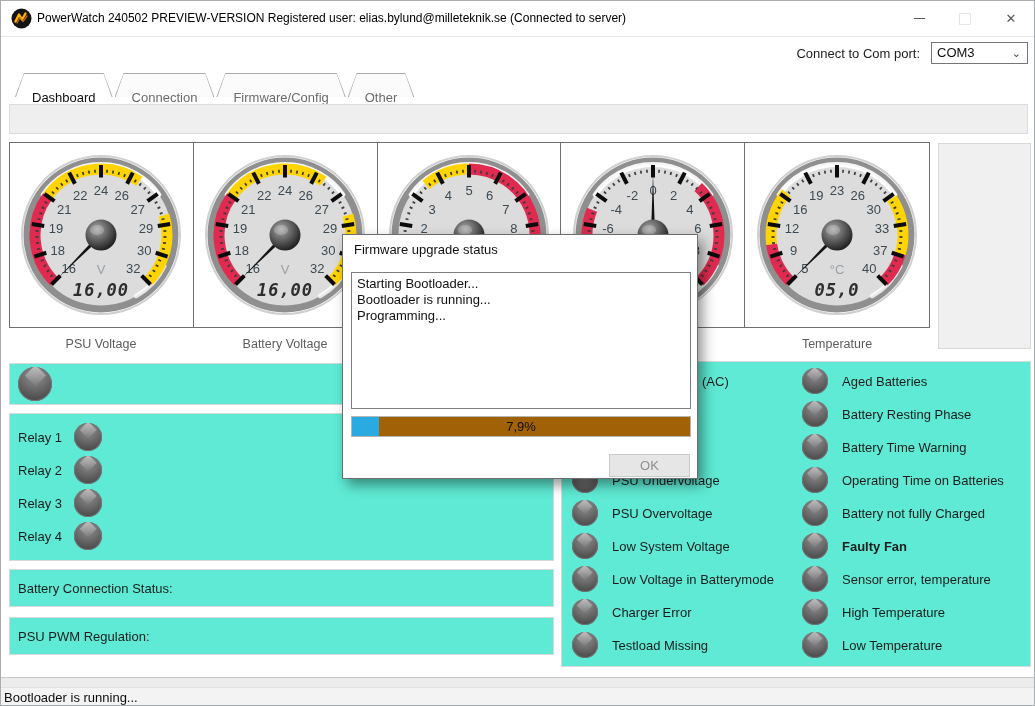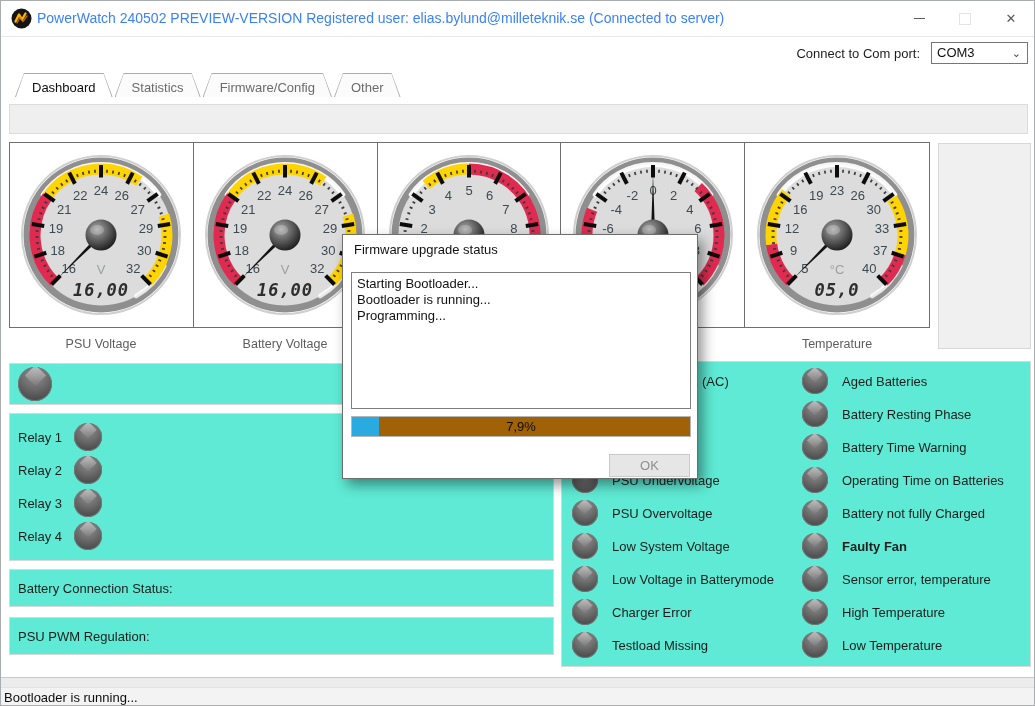--- a/index.html
+++ b/index.html
@@ -4,40 +4,40 @@
 <style>
   html,body{margin:0;padding:0;background:#fff;}
   .window{position:relative;width:1035px;height:706px;background:#ffffff;
     font-family:"Liberation Sans","DejaVu Sans",sans-serif;overflow:hidden;
     box-sizing:border-box;border:1px solid #a9adb0;}
   
   .titlebar{position:absolute;left:0;top:0;width:100%;height:35px;background:#fff;
     border-bottom:1px solid #e7e7e7;}
   .app-icon{position:absolute;left:10px;top:7px;width:21px;height:21px;}
   .title-text{position:absolute;left:36px;top:0;height:35px;line-height:35px;
-    font-size:14px;color:#3b82f6;white-space:nowrap;}
+    font-size:12px;color:#000000;white-space:nowrap;}
   .win-controls{position:absolute;right:0;top:0;height:35px;display:flex;}
   .win-btn{width:46px;height:35px;display:flex;align-items:center;justify-content:center;cursor:default;}
   .glyph-min{width:11px;height:1px;background:#5a5a5a;}
   .glyph-max{width:10px;height:10px;border:1px solid #e4e4e4;}
   .glyph-close{font-size:13px;color:#5a5a5a;line-height:1;}
   
   .com-label{position:absolute;top:45px;right:114px;font-size:13px;color:#1d1d1d;}
   .com-select{position:absolute;top:41px;right:6px;width:97px;height:22px;background:#fff;
     border:1px solid #767676;box-sizing:border-box;font-size:13px;color:#111;
     line-height:20px;padding-left:5px;}
   .com-select .chev{position:absolute;right:6px;top:0;line-height:20px;color:#444;font-size:11px;}
   
   .tab-bar{position:absolute;left:14px;top:72px;height:24px;display:flex;gap:2px;}
   .tab{position:relative;height:24px;}
   .tab-border{position:absolute;left:0;top:0;right:0;bottom:0;background:#ababab;
     clip-path:polygon(9px 0,calc(100% - 9px) 0,100% 100%,0 100%);}
   .tab-border::after{content:"";position:absolute;left:1px;top:1px;right:1px;bottom:0;
     background:#fbfbfb;clip-path:polygon(8px 0,calc(100% - 8px) 0,100% 100%,0 100%);}
-  .tab-label{position:relative;display:block;padding:3px 17px;line-height:23px;font-size:13px;color:#6b6b6b;}
+  .tab-label{position:relative;display:block;padding:13px 17px;line-height:23px;font-size:13px;color:#6b6b6b;}
   .tab.active .tab-border::after{background:#ffffff;}
   .tab.active .tab-label{color:#0d0d0d;}
   
   .info-bar{position:absolute;left:8px;top:103px;width:1019px;height:30px;background:#efefef;
     border:1px solid #dcdcdc;box-sizing:border-box;}
   .gauge-box{position:absolute;left:8px;top:141px;width:921px;height:186px;background:#fff;
     border:1px solid #6f6f6f;box-sizing:border-box;display:flex;}
   .gauge-cell{width:184px;height:100%;border-right:1px solid #6f6f6f;display:flex;
     align-items:center;justify-content:center;box-sizing:border-box;}
   .gauge-cell:last-child{border-right:none;}
@@ -120,21 +120,21 @@
     <span class="chev">⌄</span>
   </div>
 
   <div class="tab-bar">
       <div class="tab active">
     <span class="tab-border"></span>
     <span class="tab-label">Dashboard</span>
   </div>
       <div class="tab">
     <span class="tab-border"></span>
-    <span class="tab-label">Statistics</span>
+    <span class="tab-label">Connection</span>
   </div>
       <div class="tab">
     <span class="tab-border"></span>
     <span class="tab-label">Firmware/Config</span>
   </div>
       <div class="tab">
     <span class="tab-border"></span>
     <span class="tab-label">Other</span>
   </div>
     </div>

